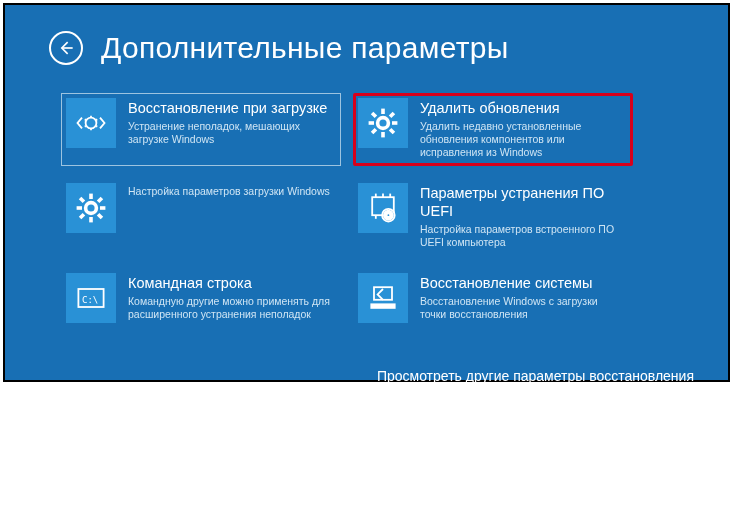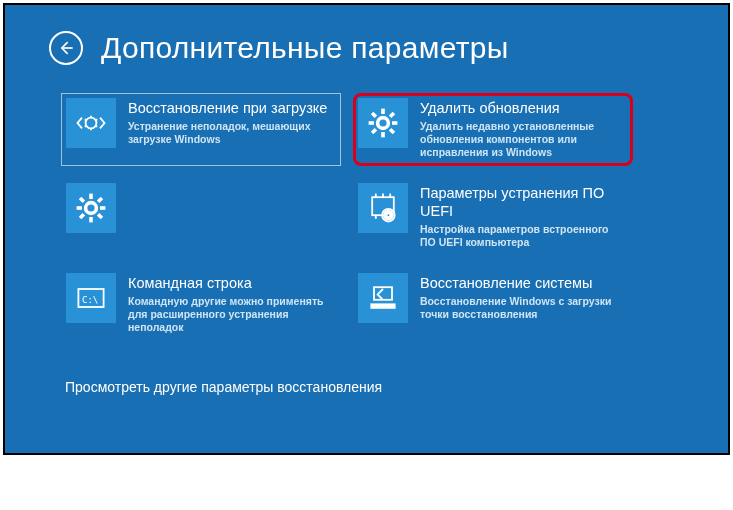--- a/index.html
+++ b/index.html
@@ -6,21 +6,21 @@
   body {
     width: 733px;
     height: 510px;
     background: #fff;
     font-family: "Segoe UI", Arial, sans-serif;
     overflow: hidden;
   }
   .frame {
     position: absolute;
     left: 3px; top: 3px;
-    width: 727px; height: 452px;
+    width: 727px; height: 379px;
     border: 2px solid #000;
     background: #186fb4;
     color: #fff;
     padding: 26px 34px 20px 44px;
   }
   .header {
     display: flex;
     align-items: center;
     gap: 18px;
     margin-bottom: 28px;
@@ -51,21 +51,21 @@
     align-items: flex-start;
     padding: 4px 6px 6px 4px;
     border: 1px solid transparent;
     position: relative;
   }
   .tile.selected {
     border: 1px solid #9dc4e0;
   }
   .tile.highlighted {
     border: 3px solid #d9001b;
-    border-radius: 8px;
+    border-radius: 2px;
     padding: 2px 4px 4px 2px;
   }
   .icon-box {
     width: 50px; height: 50px;
     background: #2991d6;
     flex-shrink: 0;
     display: flex;
     align-items: center;
     justify-content: center;
   }
@@ -77,27 +77,28 @@
   .tile-title {
     font-size: 14.5px;
     font-weight: 400;
     line-height: 1.18;
     margin-bottom: 3px;
   }
   .tile-desc {
     font-size: 10.5px;
     line-height: 1.25;
     color: #cfe5f4;
-    font-weight: 700;
+    font-weight: 400;
   }
   .more-link {
     margin-top: 38px;
     margin-left: 16px;
     font-size: 14px;
     font-weight: 400;
+    text-align: right;
   }
 </style>
 </head>
 <body>
 
 <div class="frame">
 
   <div class="header">
     <div class="back-btn">
       <svg viewBox="0 0 24 24" width="20" height="20" fill="none" stroke-width="2">
@@ -158,20 +159,21 @@
             <rect x="18" y="30" width="4" height="6"></rect>
           <rect x="4" y="18" width="6" height="4"></rect>
             <rect x="30" y="18" width="6" height="4"></rect>
           <rect x="8" y="8" width="4" height="6" transform="rotate(-45 10 11)"></rect>
           <rect x="28" y="26" width="4" height="6" transform="rotate(-45 30 29)"></rect>
           <rect x="28" y="8" width="4" height="6" transform="rotate(45 30 11)"></rect>
           <rect x="8" y="26" width="4" height="6" transform="rotate(45 10 29)"></rect>
         </svg>
       </div>
       <div class="tile-text">
+        <div class="tile-desc">Настройка параметров загрузки Windows</div>
       </div>
     </div>
 
     <div class="tile">
       <div class="icon-box">
         <svg viewBox="0 0 40 40" fill="none" stroke="#fff" stroke-width="2">
           <rect x="8" y="8" width="24" height="20" fill="none"></rect>
           <line x1="12" y1="4" x2="12" y2="8"></line>
             <line x1="20" y1="4" x2="20" y2="8"></line>
             <line x1="28" y1="4" x2="28" y2="8"></line>

